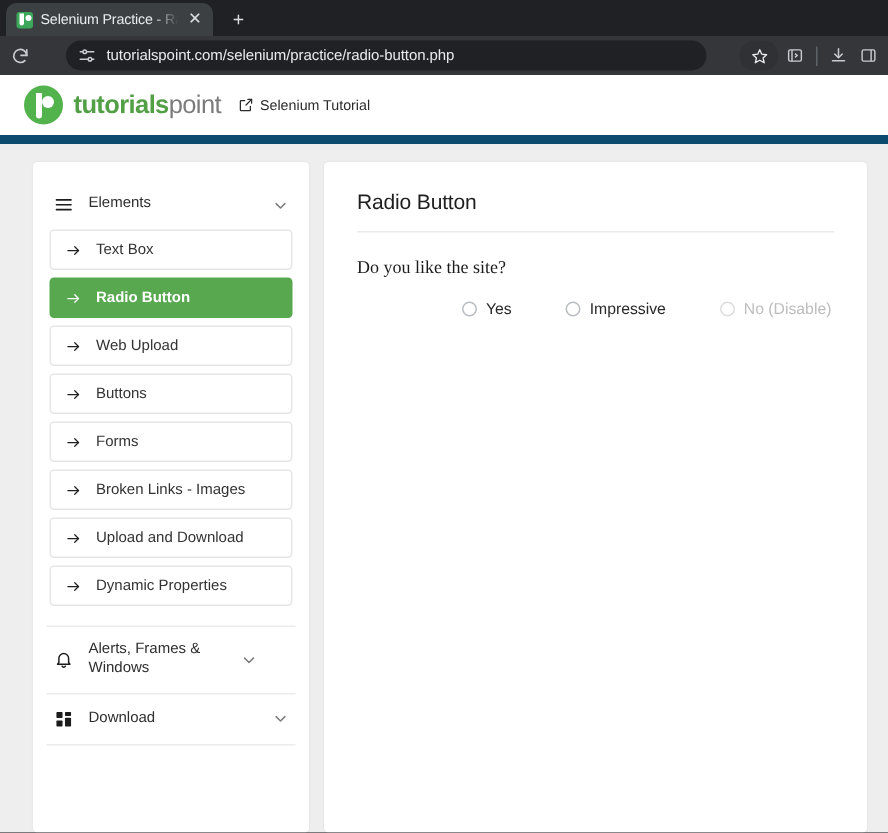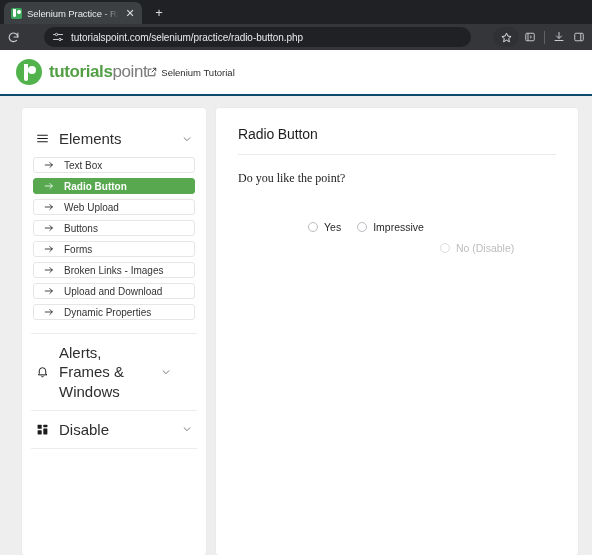--- a/index.html
+++ b/index.html
@@ -170,21 +170,22 @@
     overflow: hidden;
     position: relative;
   }
 
   .site-header {
     height: 46px;
     background: #ffffff;
     display: flex;
     align-items: center;
     padding: 0 14px 0 16px;
-    border-bottom: 2px solid #0c4a6e;
+    border-bottom: 6px solid #0c4a6e;
+    gap: 12px;
   }
 
   .logo-wrap { display: flex; align-items: center; gap: 7px; flex: 0 0 auto; }
 
   .logo-mark {
     width: 26px; height: 26px;
     border-radius: 50%;
     background: #52b24c;
     position: relative;
     flex: 0 0 auto;
@@ -265,36 +266,36 @@
 
   .acc-icon {
     width: 15px; height: 15px;
     display: flex; align-items: center; justify-content: center;
     flex: 0 0 auto;
     color: #1c1c1c;
   }
 
   .acc-label {
     flex: 1 1 auto;
-    font-size: 15px;
+    font-size: 10px;
     color: #2e2e2e;
     line-height: 1.28;
   }
 
   .chev {
     flex: 0 0 auto;
     width: 11px; height: 11px;
     color: #7b7b7b;
     display: flex; align-items: center; justify-content: center;
   }
 
   .menu-list { padding: 0 2px 6px 2px; }
 
   .menu-item {
-    height: 16px;
+    height: 27px;
     border: 1px solid #e6e6e6;
     border-radius: 3px;
     margin-bottom: 5px;
     display: flex;
     align-items: center;
     gap: 10px;
     padding: 0 9px;
     cursor: pointer;
     background: #ffffff;
   }
@@ -342,21 +343,21 @@
   .question {
     font-family: "Liberation Serif", serif;
     font-size: 12px;
     color: #1b1b1b;
     margin-top: 16px;
   }
 
   .radio-row {
     display: flex;
     align-items: center;
-    gap: 16px;
+    gap: 36px;
     margin-top: 14px;
     padding-left: 70px;
   }
 
   .radio-opt {
     display: flex;
     align-items: center;
     gap: 6px;
     cursor: pointer;
   }
@@ -368,21 +369,21 @@
     background: #ffffff;
     flex: 0 0 auto;
   }
 
   .radio-label {
     font-size: 10.5px;
     color: #2a2a2a;
     white-space: nowrap;
   }
 
-  .radio-opt.disabled { cursor: default; margin-top: 42px; }
+  .radio-opt.disabled { cursor: default; }
   .radio-opt.disabled .radio-circle { border-color: #dcdcdc; }
   .radio-opt.disabled .radio-label { color: #bdbdbd; }
 
   svg { display: block; }
 </style>
 </head>
 <body>
 
 <div class="browser-chrome">
 
@@ -584,33 +585,33 @@
 
       <div class="accordion-head">
         <span class="acc-icon">
           <svg width="13" height="13" viewBox="0 0 24 24" fill="currentColor">
             <rect x="3" y="3" width="7.5" height="7.5" rx="1"></rect>
             <rect x="13.5" y="3" width="7.5" height="5" rx="1"></rect>
             <rect x="13.5" y="10" width="7.5" height="11" rx="1"></rect>
             <rect x="3" y="13.5" width="7.5" height="7.5" rx="1"></rect>
           </svg>
         </span>
-        <span class="acc-label">Disable</span>
+        <span class="acc-label">Download</span>
         <span class="chev">
           <svg width="10" height="10" viewBox="0 0 24 24" fill="none" stroke="currentColor" stroke-width="2.4" stroke-linecap="round" stroke-linejoin="round">
               <polyline points="5 9 12 16 19 9"></polyline>
             </svg>
         </span>
       </div>
 
     </div>
 
     <div class="card content">
       <div class="content-title">Radio Button</div>
-      <div class="question">Do you like the point?</div>
+      <div class="question">Do you like the site?</div>
 
       <div class="radio-row">
         <div class="radio-opt">
           <span class="radio-circle"></span>
           <span class="radio-label">Yes</span>
         </div>
         <div class="radio-opt">
           <span class="radio-circle"></span>
           <span class="radio-label">Impressive</span>
         </div>

